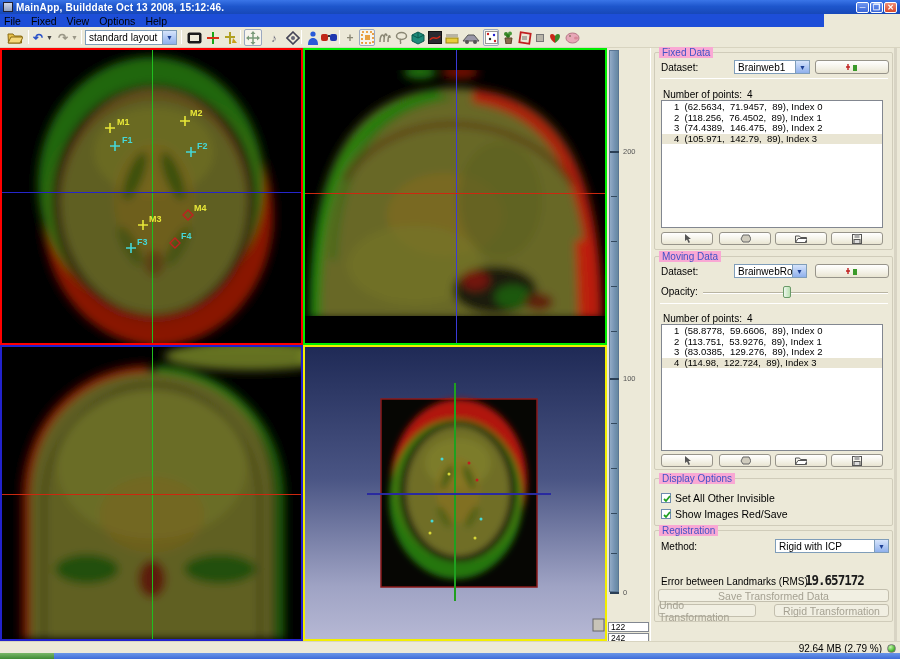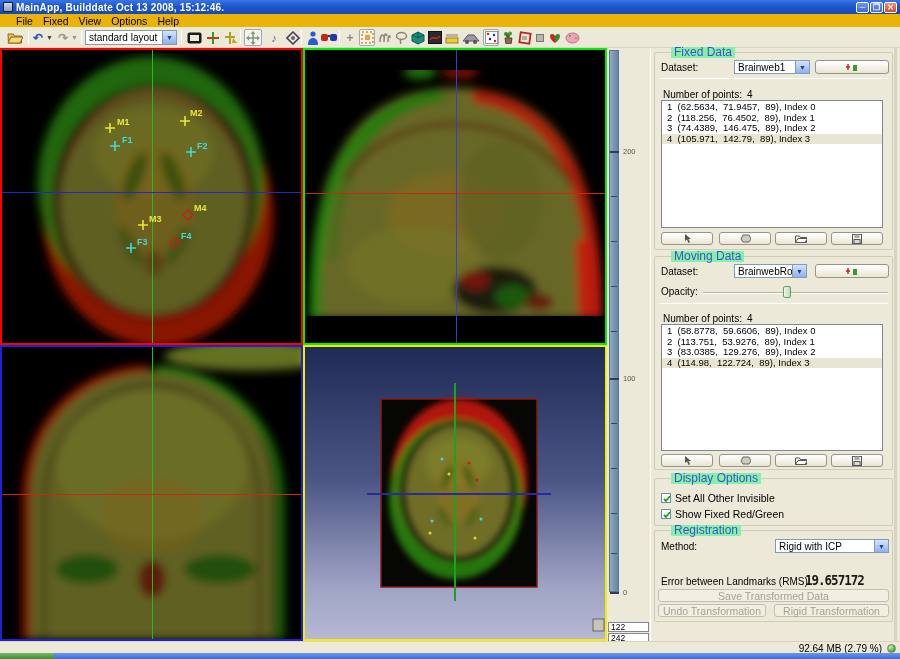--- a/index.html
+++ b/index.html
@@ -4,21 +4,21 @@
 <style>
 *{margin:0;padding:0;box-sizing:border-box}
 html,body{width:900px;height:659px;overflow:hidden}
 body{font-family:"Liberation Sans",sans-serif;font-size:11px;background:#ECE9D8;position:relative;color:#000}
 #titlebar{position:absolute;left:0;top:0;width:900px;height:14px;background:linear-gradient(#3a75e8,#1e56cc 45%,#1748b8);display:flex;align-items:center;padding:0 3px;color:#fff;font-weight:bold;font-size:10px}
 #titlebar .app-icon{width:10px;height:10px;margin-right:3px;background:linear-gradient(#cfd8ea,#8fa0c0);border:1px solid #223;flex:none}
 #titlebar .t-text{flex:1;white-space:nowrap;overflow:hidden;letter-spacing:0.2px}
 .winbtn{width:13px;height:11px;margin-left:1px;border:1px solid #fff;border-radius:2px;font-size:8px;line-height:9px;text-align:center;color:#fff;flex:none}
 .winbtn.min,.winbtn.max{background:linear-gradient(#6f97ef,#3a66d8)}
 .winbtn.close{background:linear-gradient(#ef9078,#d8482a)}
-#menubar{position:absolute;left:0;top:14px;width:900px;height:13px;background:#eab308;display:flex;align-items:center;font-size:10.5px;padding-left:12px}
+#menubar{position:absolute;left:0;top:14px;width:824px;height:13px;background:#1d4ed8;display:flex;align-items:center;font-size:10.5px;padding-left:0}
 .menu-item{padding:0 6px 0 4px}
 #toolbar{position:absolute;left:0;top:27px;width:900px;height:21px;background:#ECE9D8;border-bottom:1px solid #d8d4c0}
 .ti{position:absolute;top:2px;width:18px;height:17px;display:flex;align-items:center;justify-content:center}
 .ti svg{display:block}
 .tsep{position:absolute;top:3px;width:1px;height:14px;background:#c9c5b2;border-right:1px solid #fff}
 .pressed{border:1px solid #9aa8c0;background:#f6f4ec;border-radius:2px}
 #layoutcombo{position:absolute;left:85px;top:3px;width:92px;height:15px;background:#fff;border:1px solid #7F9DB9;font-size:10px;display:flex;align-items:center}
 #layoutcombo .cb-text{flex:1;padding-left:3px;white-space:nowrap;overflow:hidden}
 .cb-arrow{width:14px;height:100%;background:linear-gradient(#d6e4fb,#8fb0ec);border-left:1px solid #7F9DB9;color:#1c3f94;font-size:7px;display:flex;align-items:center;justify-content:center;flex:none}
 #workspace{position:absolute;left:0;top:48px;width:900px;height:593px;background:#ECE9D8}
@@ -32,29 +32,29 @@
 .hline{height:1px;left:0;right:0}
 #slidercol{position:absolute;left:607px;top:0;width:43px;height:593px;background:#ECE9D8}
 #vgroove{position:absolute;left:2px;top:2px;width:10px;height:542px;background:linear-gradient(90deg,#93abc6,#7392b1 60%,#66889f);border:1px solid #5a7694}
 .vtick{position:absolute;left:4px;width:6px;height:1px;background:#33495e}
 .vtick.major{left:3px;width:9px;height:2px;background:#2a3f55}
 .vlabel{position:absolute;left:16px;font-size:7.5px;color:#555}
 .numbox{position:absolute;left:1px;width:41px;height:10px;background:#fff;border:1px solid #828790;font-size:8.5px;line-height:8px;padding-left:2px}
 #rightpanel{position:absolute;left:650px;top:0;width:247px;height:593px;background:#ECE9D8;border-left:1px solid #ffffff}
 #rightpanel .edge{position:absolute;right:0;top:0;width:3px;height:593px;background:#d8d4c4}
 .group{position:absolute;left:3px;width:239px;border:1px solid #d0ccba;border-radius:2px}
-.gtitle{position:absolute;top:-6px;left:16px;background:#86efac;padding:0 3px;color:#4152c6;font-size:12px;line-height:11px}
+.gtitle{position:absolute;top:-6px;left:4px;background:#f9a8d4;padding:0 3px;color:#4152c6;font-size:10px;line-height:11px}
 .lbl{position:absolute;font-size:10px;white-space:nowrap}
 .combo{position:absolute;background:#fff;border:1px solid #7F9DB9;font-size:10px;display:flex;align-items:flex-end;height:14px}
 .combo .cb-text{flex:1;padding-left:3px;white-space:nowrap;overflow:hidden}
 .btn{position:absolute;background:linear-gradient(#ffffff,#f4f2e8 55%,#e9e5d2);border:1px solid #97948a;border-radius:3px;font-size:10.5px;display:flex;align-items:center;justify-content:center}
 .btn.disabled{color:#a5a192;background:#f1efe2;border-color:#c3bfae}
 .sepline{position:absolute;height:1px;background:#c9c5b2;border-bottom:1px solid #fff}
 .list{position:absolute;background:#fff;border:1px solid #828790;font-size:9.5px;padding-top:1px;overflow:hidden}
-.lrow{white-space:pre;padding-left:5px;line-height:10.5px;height:10.5px}
+.lrow{white-space:pre;padding-left:12px;line-height:10.5px;height:10.5px}
 .lrow.sel{background:#e9e5d3}
 .checkbox{position:absolute;display:flex;align-items:center;font-size:10.5px}
 .cbox{width:10px;height:10px;background:#fff;border:1px solid #6f8cae;margin-right:4px;position:relative;flex:none}
 .cbox svg{position:absolute;left:0;top:0}
 .slider-track{position:absolute;height:2px;background:#b8b4a2;border-bottom:1px solid #fff}
 .slider-handle{position:absolute;width:8px;height:12px;background:linear-gradient(90deg,#eef6ee,#b8e0b0);border:1px solid #6a9a68;border-radius:2px}
 .lcd{position:absolute;font-family:"DejaVu Sans Mono",monospace;font-weight:bold;font-size:12.5px;letter-spacing:-1px;color:#1a1a1a;transform:scaleY(1.1)}
 #statusbar{position:absolute;left:0;top:641px;width:900px;height:12px;background:#ECE9D8;border-top:1px solid #d8d4c0;font-size:10px}
 #statusbar .memtext{position:absolute;right:18px;top:1px}
 #led{position:absolute;right:4px;top:2px;width:9px;height:9px;border-radius:50%;background:radial-gradient(circle at 35% 30%,#c8f8b0,#4fba32 60%,#2a8a18);border:1px solid #777}
@@ -502,37 +502,37 @@
             </svg>
           </span>
         <span>Set All Other Invisible</span>
       </div>
       <div class="checkbox" style="left:6px;top:29px">
         <span class="cbox">
             <svg width="10" height="10">
               <path d="M2 5 L4 7 L8 2" stroke="#21a121" stroke-width="1.8" fill="none"></path>
             </svg>
           </span>
-        <span>Show Fixed Red/Green</span>
+        <span>Show Images Red/Save</span>
       </div>
     </div>
 
     <div class="group" style="top:482px;height:92px">
       <div class="gtitle">Registration</div>
       <div class="lbl" style="left:6px;top:10px">Method:</div>
       <div class="combo" style="left:120px;top:8px;width:114px">
         <span class="cb-text">Rigid with ICP</span>
         <span class="cb-arrow">▼</span>
       </div>
       <div class="lbl" style="left:6px;top:45px">Error between Landmarks (RMS):</div>
       <div class="lcd" style="left:150px;top:42px">19.657172</div>
       <div class="btn disabled" style="left:3px;top:58px;width:231px;height:13px">
         <span>Save Transformed Data</span>
       </div>
-      <div class="btn disabled" style="left:3px;top:73px;width:108px;height:13px">
+      <div class="btn disabled" style="left:3px;top:73px;width:98px;height:13px">
         <span>Undo Transformation</span>
       </div>
       <div class="btn disabled" style="left:119px;top:73px;width:115px;height:13px">
         <span>Rigid Transformation</span>
       </div>
     </div>
   </div>
 </div>
 
 <div id="statusbar">

